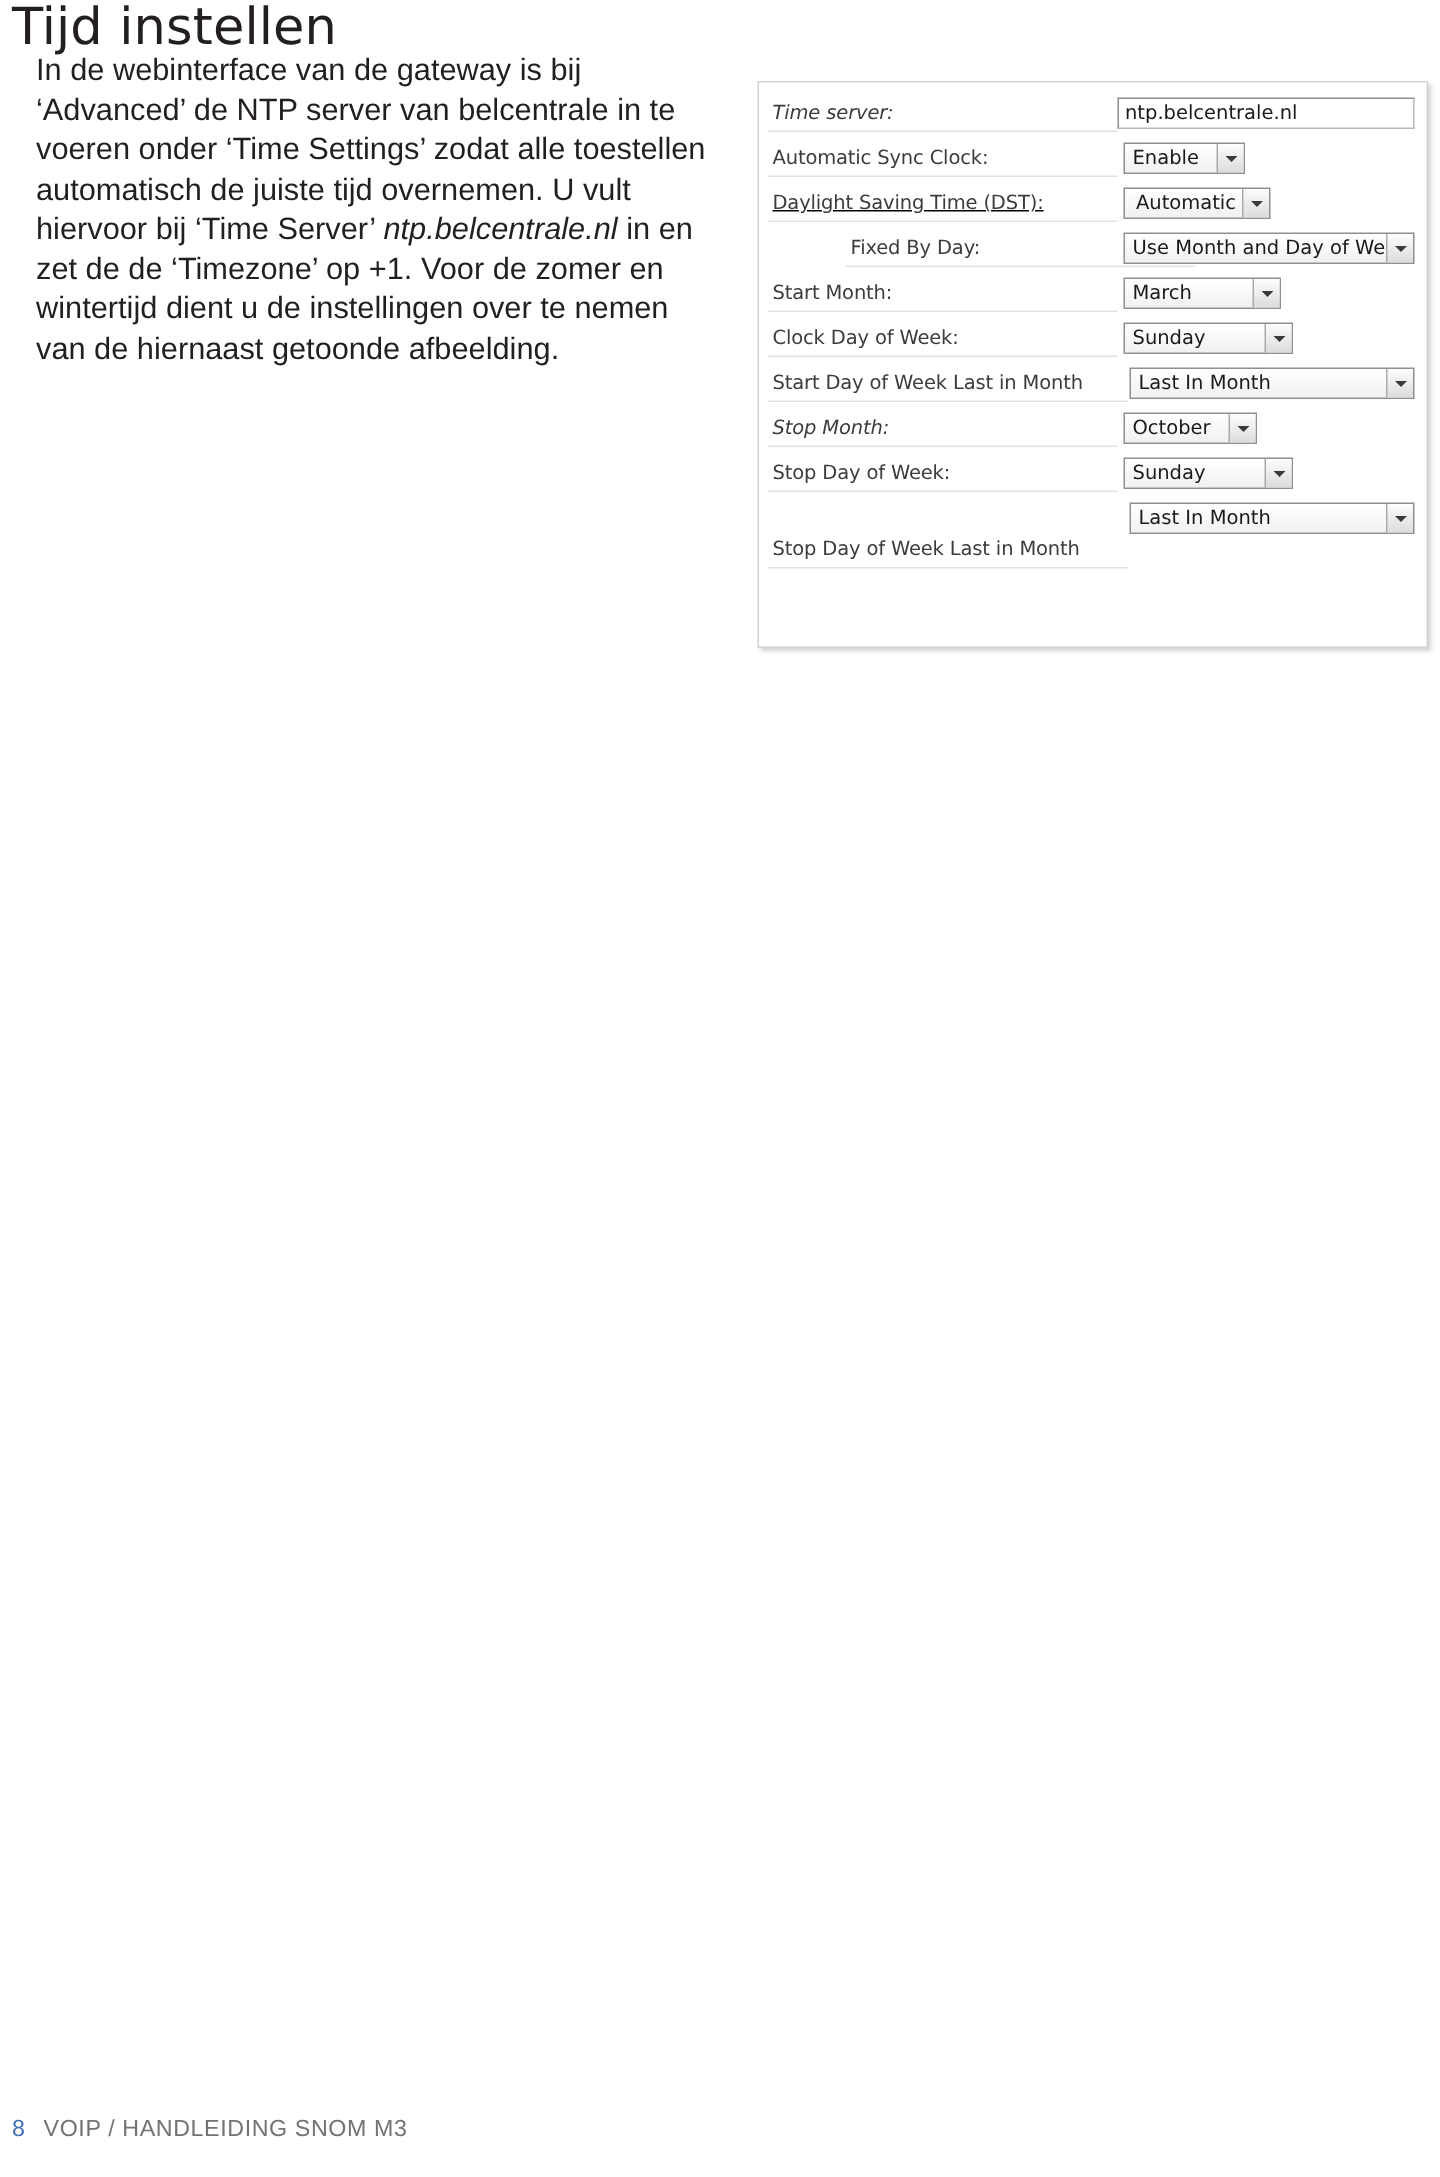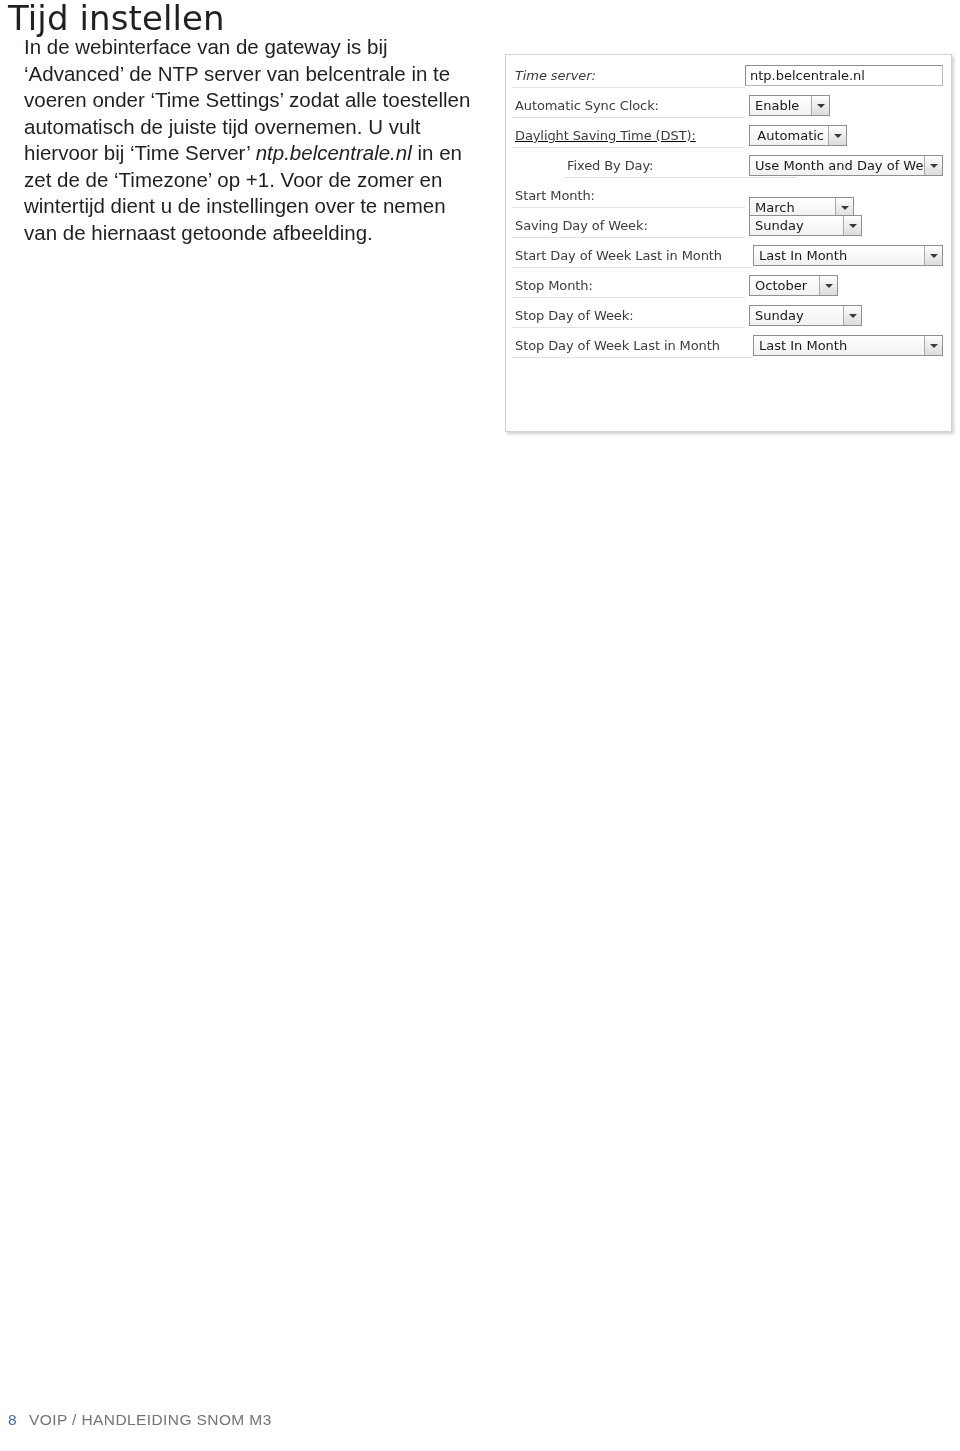--- a/index.html
+++ b/index.html
@@ -201,31 +201,31 @@
         <span class="arrow">
             <i></i>
           </span>
       </div>
     </div>
 
     <div class="row">
       <div class="lblbox" style="left:0; width:233px;">
         <span class="lbl">Start Month:</span>
       </div>
-      <div class="ctrl select" style="left:237px; width:105px;margin-top:12px;">
+      <div class="ctrl select" style="left:237px; width:105px;">
         <span class="txt">March</span>
         <span class="arrow">
             <i></i>
           </span>
       </div>
     </div>
 
     <div class="row">
       <div class="lblbox" style="left:0; width:233px;">
-        <span class="lbl">Saving Day of Week:</span>
+        <span class="lbl">Clock Day of Week:</span>
       </div>
       <div class="ctrl select" style="left:237px; width:113px;">
         <span class="txt">Sunday</span>
         <span class="arrow">
             <i></i>
           </span>
       </div>
     </div>
 
     <div class="row">
@@ -234,21 +234,21 @@
       </div>
       <div class="ctrl select" style="left:241px; width:190px;">
         <span class="txt">Last In Month</span>
         <span class="arrow">
             <i></i>
           </span>
       </div>
     </div>
 
     <div class="row">
-      <div class="lblbox" style="left:0; width:233px;">
+      <div class="lblbox" style="left:0; width:233px;font-style:italic;">
         <span class="lbl">Stop Month:</span>
       </div>
       <div class="ctrl select" style="left:237px; width:89px;">
         <span class="txt">October</span>
         <span class="arrow">
             <i></i>
           </span>
       </div>
     </div>
 
@@ -258,21 +258,21 @@
       </div>
       <div class="ctrl select" style="left:237px; width:113px;">
         <span class="txt">Sunday</span>
         <span class="arrow">
             <i></i>
           </span>
       </div>
     </div>
 
     <div class="row">
-      <div class="lblbox" style="left:0; width:240px;">
+      <div class="lblbox" style="left:0; width:240px;margin-top:21px;">
         <span class="lbl">Stop Day of Week Last in Month</span>
       </div>
       <div class="ctrl select" style="left:241px; width:190px;">
         <span class="txt">Last In Month</span>
         <span class="arrow">
             <i></i>
           </span>
       </div>
     </div>
 

